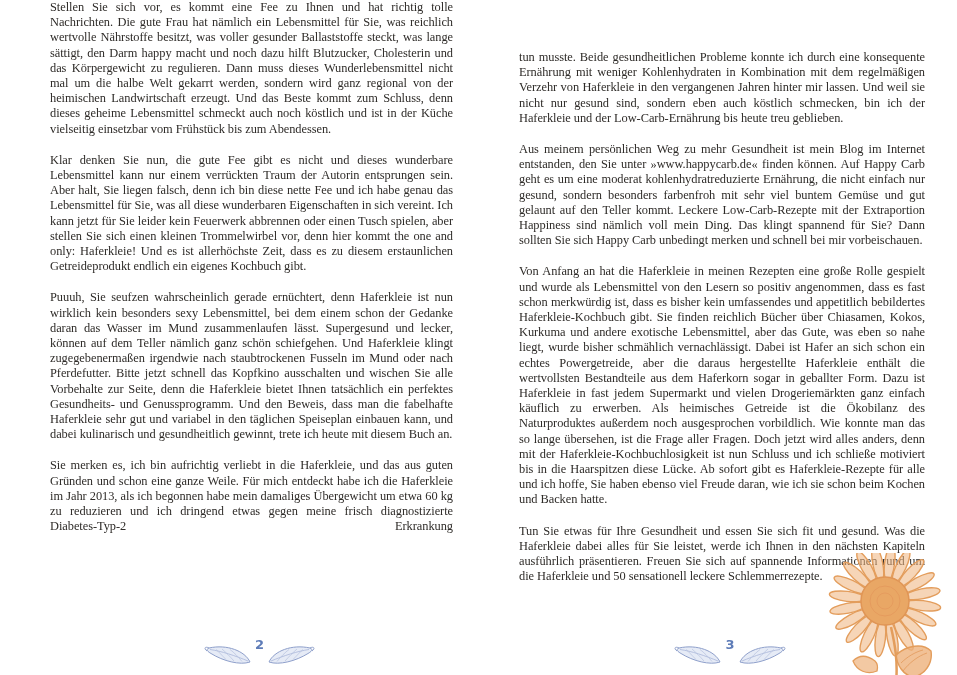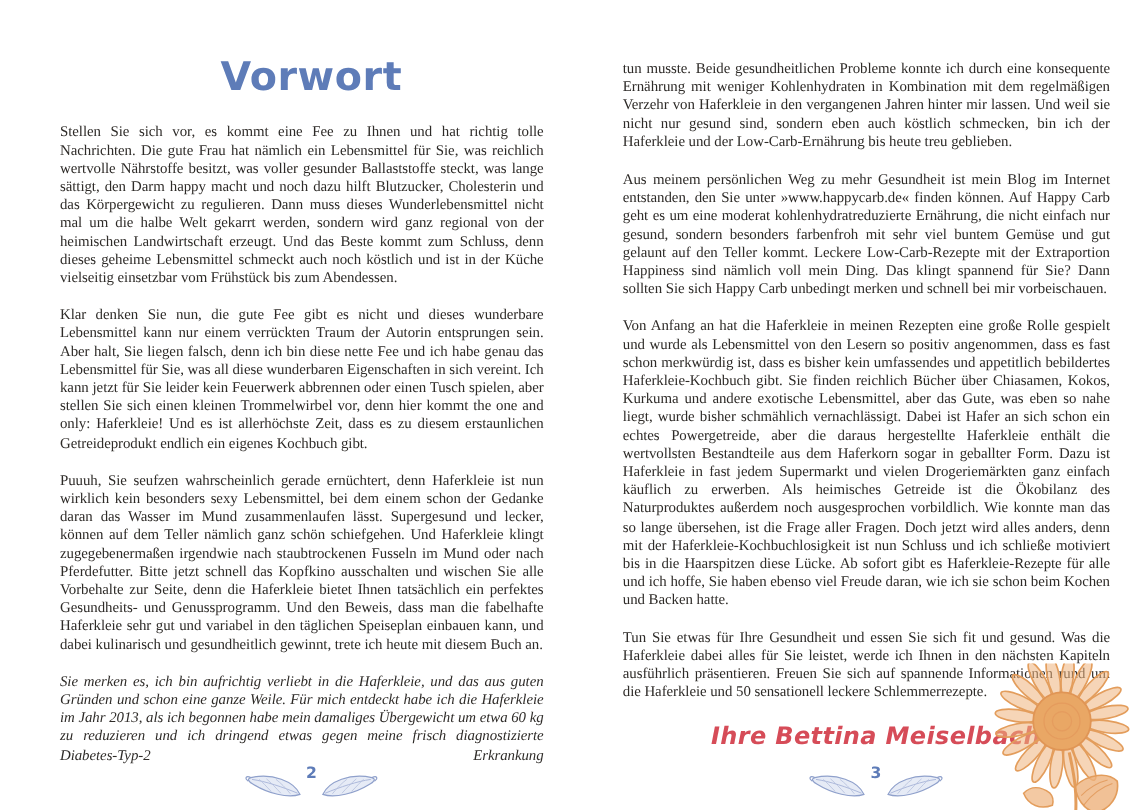--- a/index.html
+++ b/index.html
@@ -26,21 +26,21 @@
   .body-text p{
     margin:0 16px 16px 0;
     font-size:12.4px;
     line-height:15.2px;
     letter-spacing:-0.05px;
     text-align:justify;
     hyphens:auto;
     -webkit-hyphens:auto;
     color:#2e2b28;
   }
-  .body-text p.continued{text-align-last:justify;font-style:italic;}
+  .body-text p.continued{text-align-last:justify;}
   .page-right .body-text{padding-top:50px;}
 
   .signature{
     margin-top:10px;
     text-align:center;
     font-family:"DejaVu Sans", sans-serif;
     font-weight:700;
     font-style:italic;
     font-size:20px;
     letter-spacing:0.3px;
@@ -63,21 +63,20 @@
 
   .corner-art{
     position:absolute;right:-8px;bottom:-8px;
     width:142px;height:130px;
   }
 </style>
 </head>
 <body>
 
 <section class="page page-left">
-  <h1 class="chapter-title">Vorwort</h1>
   <div class="body-text">
     <p>Stellen Sie sich vor, es kommt eine Fee zu Ihnen und hat richtig tolle Nachrichten. Die gute Frau hat nämlich ein Lebensmittel für Sie, was reichlich wertvolle Nährstoffe besitzt, was voller gesunder Ballaststoffe steckt, was lange sättigt, den Darm happy macht und noch dazu hilft Blutzucker, Cholesterin und das Körpergewicht zu regulieren. Dann muss dieses Wunderlebensmittel nicht mal um die halbe Welt gekarrt werden, sondern wird ganz regional von der heimischen Landwirtschaft erzeugt. Und das Beste kommt zum Schluss, denn dieses geheime Lebensmittel schmeckt auch noch köstlich und ist in der Küche vielseitig einsetzbar vom Frühstück bis zum Abendessen.</p>
     <p>Klar denken Sie nun, die gute Fee gibt es nicht und dieses wunderbare Lebensmittel kann nur einem verrückten Traum der Autorin entsprungen sein. Aber halt, Sie liegen falsch, denn ich bin diese nette Fee und ich habe genau das Lebensmittel für Sie, was all diese wunderbaren Eigenschaften in sich vereint. Ich kann jetzt für Sie leider kein Feuerwerk abbrennen oder einen Tusch spielen, aber stellen Sie sich einen kleinen Trommelwirbel vor, denn hier kommt the one and only: Haferkleie! Und es ist allerhöchste Zeit, dass es zu diesem erstaunlichen Getreideprodukt endlich ein eigenes Kochbuch gibt.</p>
     <p>Puuuh, Sie seufzen wahrscheinlich gerade ernüchtert, denn Haferkleie ist nun wirklich kein besonders sexy Lebensmittel, bei dem einem schon der Gedanke daran das Wasser im Mund zusammenlaufen lässt. Supergesund und lecker, können auf dem Teller nämlich ganz schön schiefgehen. Und Haferkleie klingt zugegebenermaßen irgendwie nach staubtrockenen Fusseln im Mund oder nach Pferdefutter. Bitte jetzt schnell das Kopfkino ausschalten und wischen Sie alle Vorbehalte zur Seite, denn die Haferkleie bietet Ihnen tatsächlich ein perfektes Gesundheits- und Genussprogramm. Und den Beweis, dass man die fabelhafte Haferkleie sehr gut und variabel in den täglichen Speiseplan einbauen kann, und dabei kulinarisch und gesundheitlich gewinnt, trete ich heute mit diesem Buch an.</p>
     <p class="continued">Sie merken es, ich bin aufrichtig verliebt in die Haferkleie, und das aus guten Gründen und schon eine ganze Weile. Für mich entdeckt habe ich die Haferkleie im Jahr 2013, als ich begonnen habe mein damaliges Übergewicht um etwa 60 kg zu reduzieren und ich dringend etwas gegen meine frisch diagnostizierte Diabetes-Typ-2 Erkrankung</p>
   </div>
   <div class="page-footer">
     <svg class="leaf leaf-left" width="52" height="26" viewBox="0 0 52 26">
       <path d="M2 20 C7 9, 25 2, 43 6 C46 7, 45.5 9, 41 11.5 C29 19, 12 23.5, 2 20 Z" fill="#e6ebf6" stroke="#8fa0cb" stroke-width="1"></path>
       <path d="M4 19 C16 14, 31 9, 42 7.5" fill="none" stroke="#a9b6d9" stroke-width="0.8"></path>
@@ -94,21 +93,20 @@
   </div>
 </section>
 
 <section class="page page-right">
   <div class="body-text">
     <p>tun musste. Beide gesundheitlichen Probleme konnte ich durch eine konsequente Ernährung mit weniger Kohlenhydraten in Kombination mit dem regelmäßigen Verzehr von Haferkleie in den vergangenen Jahren hinter mir lassen. Und weil sie nicht nur gesund sind, sondern eben auch köstlich schmecken, bin ich der Haferkleie und der Low-Carb-Ernährung bis heute treu geblieben.</p>
     <p>Aus meinem persönlichen Weg zu mehr Gesundheit ist mein Blog im Internet entstanden, den Sie unter »www.happycarb.de« finden können. Auf Happy Carb geht es um eine moderat kohlenhydratreduzierte Ernährung, die nicht einfach nur gesund, sondern besonders farbenfroh mit sehr viel buntem Gemüse und gut gelaunt auf den Teller kommt. Leckere Low-Carb-Rezepte mit der Extraportion Happiness sind nämlich voll mein Ding. Das klingt spannend für Sie? Dann sollten Sie sich Happy Carb unbedingt merken und schnell bei mir vorbeischauen.</p>
     <p>Von Anfang an hat die Haferkleie in meinen Rezepten eine große Rolle gespielt und wurde als Lebensmittel von den Lesern so positiv angenommen, dass es fast schon merkwürdig ist, dass es bisher kein umfassendes und appetitlich bebildertes Haferkleie-Kochbuch gibt. Sie finden reichlich Bücher über Chiasamen, Kokos, Kurkuma und andere exotische Lebensmittel, aber das Gute, was eben so nahe liegt, wurde bisher schmählich vernachlässigt. Dabei ist Hafer an sich schon ein echtes Powergetreide, aber die daraus hergestellte Haferkleie enthält die wertvollsten Bestandteile aus dem Haferkorn sogar in geballter Form. Dazu ist Haferkleie in fast jedem Supermarkt und vielen Drogeriemärkten ganz einfach käuflich zu erwerben. Als heimisches Getreide ist die Ökobilanz des Naturproduktes außerdem noch ausgesprochen vorbildlich. Wie konnte man das so lange übersehen, ist die Frage aller Fragen. Doch jetzt wird alles anders, denn mit der Haferkleie-Kochbuchlosigkeit ist nun Schluss und ich schließe motiviert bis in die Haarspitzen diese Lücke. Ab sofort gibt es Haferkleie-Rezepte für alle und ich hoffe, Sie haben ebenso viel Freude daran, wie ich sie schon beim Kochen und Backen hatte.</p>
     <p>Tun Sie etwas für Ihre Gesundheit und essen Sie sich fit und gesund. Was die Haferkleie dabei alles für Sie leistet, werde ich Ihnen in den nächsten Kapiteln ausführlich präsentieren. Freuen Sie sich auf spannende Informationen rund um die Haferkleie und 50 sensationell leckere Schlemmerrezepte.</p>
   </div>
-  <div class="signature">Ihre Bettina Meiselbach</div>
   <div class="page-footer">
     <svg class="leaf leaf-left" width="52" height="26" viewBox="0 0 52 26">
       <path d="M2 20 C7 9, 25 2, 43 6 C46 7, 45.5 9, 41 11.5 C29 19, 12 23.5, 2 20 Z" fill="#e6ebf6" stroke="#8fa0cb" stroke-width="1"></path>
       <path d="M4 19 C16 14, 31 9, 42 7.5" fill="none" stroke="#a9b6d9" stroke-width="0.8"></path>
       <path d="M10 19.5 C14 14.5, 18 10.5, 22 7.5 M18 19 C22 14.5, 26 10.5, 30 7 M26 17.5 C30 13.5, 33 10, 36 7.5" fill="none" stroke="#b6c1de" stroke-width="0.7"></path>
       <path d="M43 6 C47 4, 48.5 6.5, 45 9" fill="none" stroke="#8fa0cb" stroke-width="1"></path>
     </svg>
     <span class="page-number">3</span>
     <svg class="leaf leaf-right" width="52" height="26" viewBox="0 0 52 26">
       <path d="M2 20 C7 9, 25 2, 43 6 C46 7, 45.5 9, 41 11.5 C29 19, 12 23.5, 2 20 Z" fill="#e6ebf6" stroke="#8fa0cb" stroke-width="1"></path>

